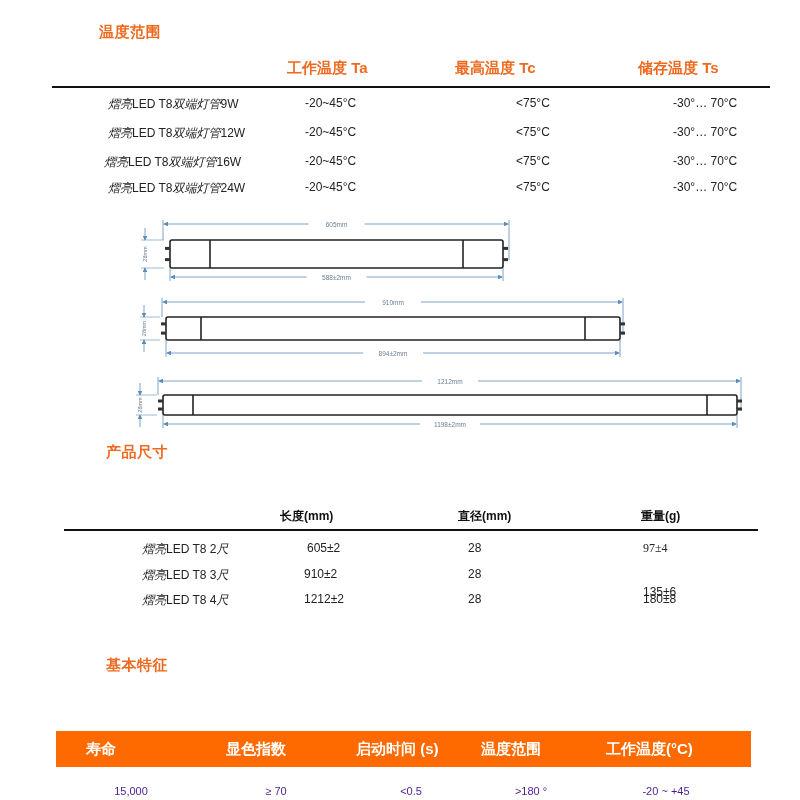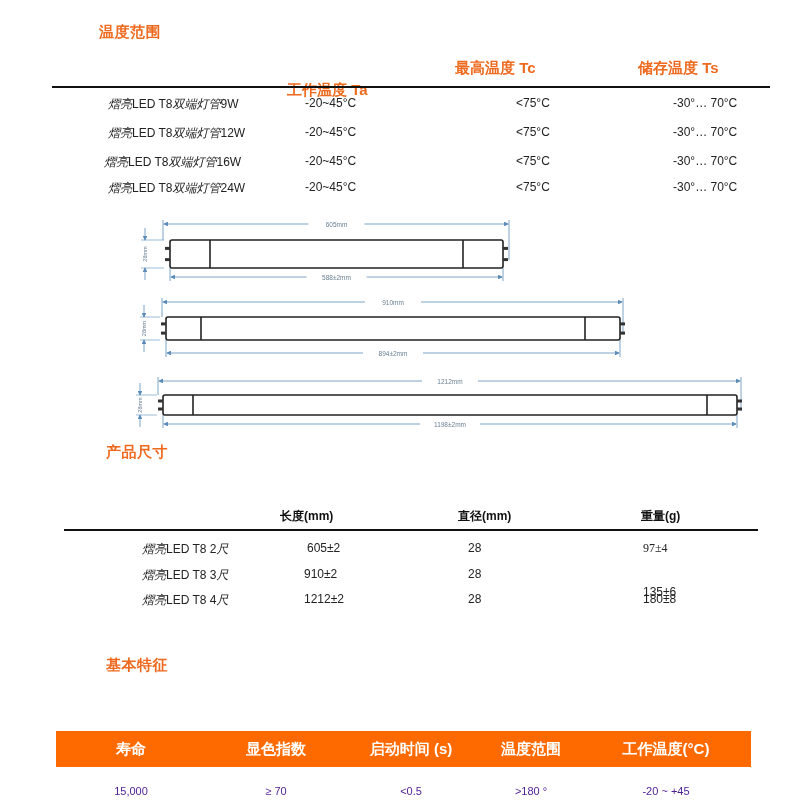--- a/index.html
+++ b/index.html
@@ -8,31 +8,31 @@
   .abs { position: absolute; }
   .section-title { color: #EE6A1F; font-weight: bold; font-size: 15px; letter-spacing: 0.5px; }
   .th-orange { color: #EE6A1F; font-weight: bold; font-size: 15px; white-space: nowrap; }
   .th-black { color: #111; font-weight: bold; font-size: 12px; white-space: nowrap; }
   .rule { position: absolute; height: 2px; background: #111; }
   .cell { font-size: 12px; color: #222; white-space: nowrap; }
   .name { font-size: 12px; color: #222; white-space: nowrap; }
   .name .it { font-style: italic; }
   .bar { position: absolute; left: 56px; top: 731px; width: 695px; height: 36px; background: #FF6A00; }
   .bar-h { position: absolute; top: 0; height: 36px; line-height: 36px; color: #fff; font-weight: bold;
-           font-size: 15px; text-align: center; white-space: nowrap; }
+           font-size: 15px; white-space: nowrap; }
   .feat-v { position: absolute; top: 780px; height: 22px; line-height: 22px; font-size: 11px; color: #4c1d95;
             text-align: center; white-space: nowrap; }
   svg text { font-family: "Liberation Sans", sans-serif; }
 </style>
 </head>
 <body>
 
 <div class="abs section-title" style="left:99px; top:23px;">温度范围</div>
 
-<div class="abs th-orange" style="left:287px; top:59px;margin-top:22px;">工作温度 Ta</div>
+<div class="abs th-orange" style="left:287px; top:59px;">工作温度 Ta</div>
 <div class="abs th-orange" style="left:455px; top:59px;">最高温度 Tc</div>
 <div class="abs th-orange" style="left:638px; top:59px;">储存温度 Ts</div>
 
 <div class="rule" style="left:52px; top:86px; width:718px;"></div>
 
 <div id="temp-rows">
     <div class="abs name" style="left:108px; top:96px;"><span class="it">熠亮</span><span>LED T8</span><span class="it">双端灯管</span><span>9W</span></div>
     <div class="abs cell" style="left:305px; top:96px;">-20~45°C</div>
     <div class="abs cell" style="left:516px; top:96px;">&lt;75°C</div>
     <div class="abs cell" style="left:673px; top:96px;">-30°… 70°C</div>

